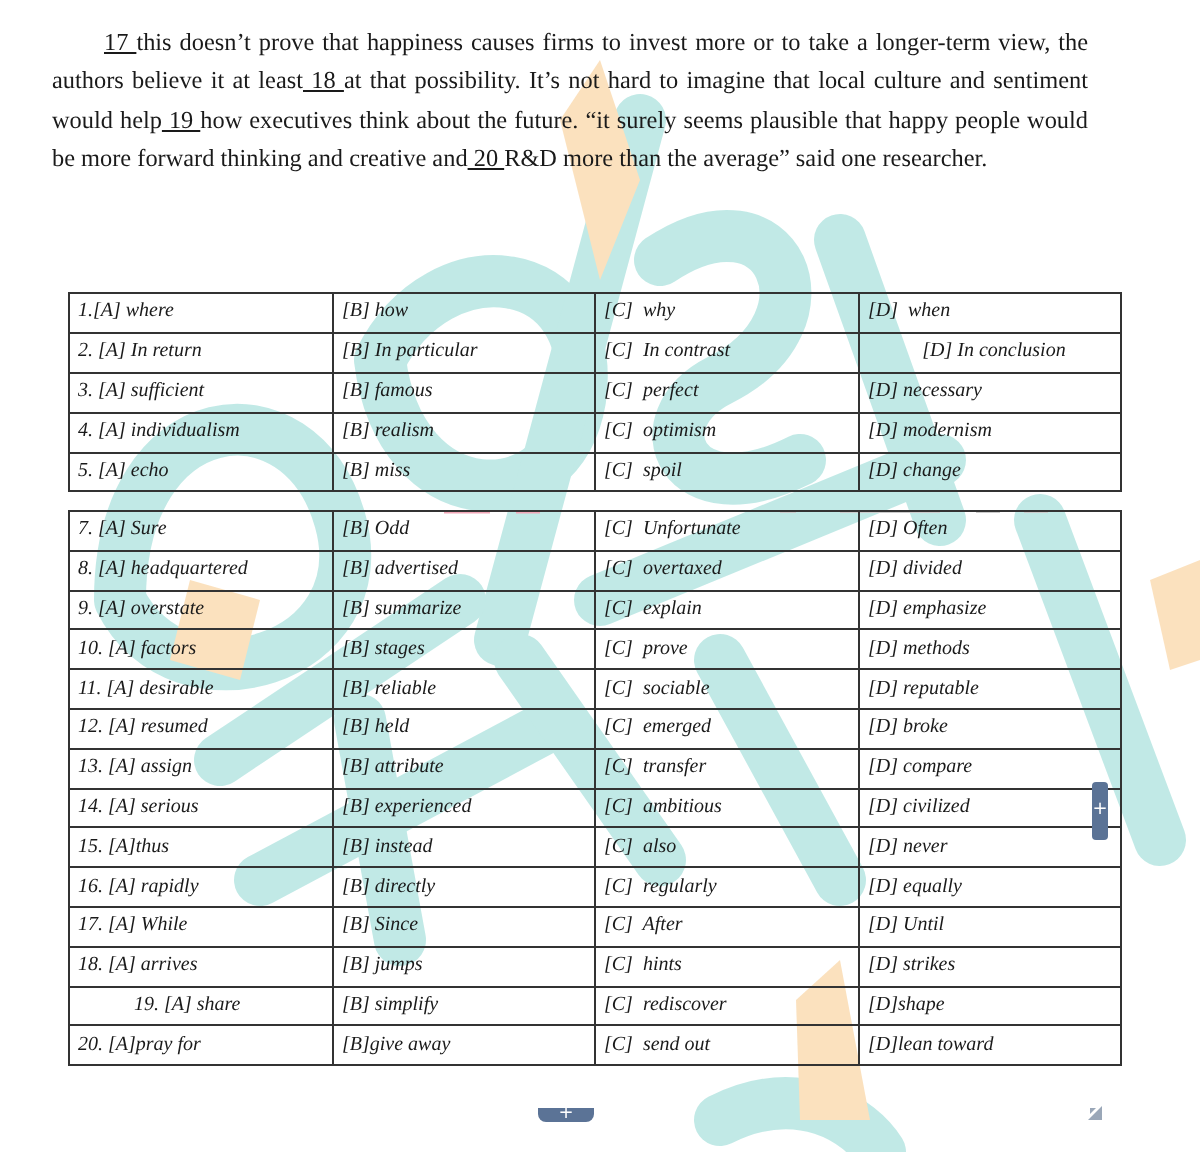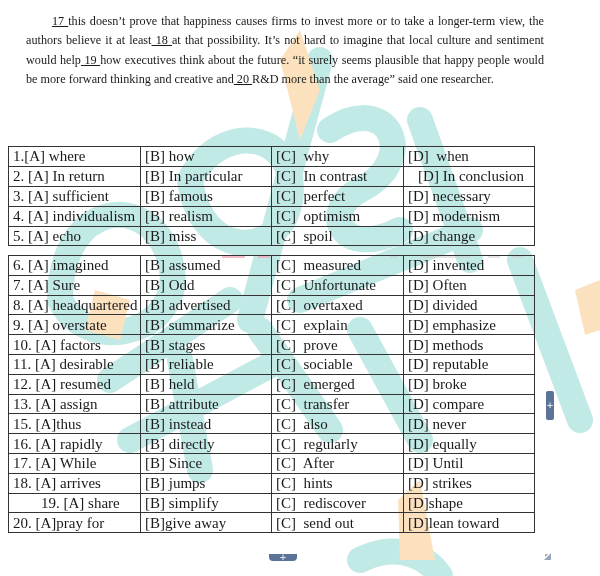--- a/index.html
+++ b/index.html
@@ -11,22 +11,22 @@
   }
   .passage {
     position:absolute; left:26px; top:12px; width:518px;
     font-size:12.2px; line-height:19.3px; text-align:justify;
     z-index:2;
   }
   .passage p { margin:0; text-indent:26px; }
   .blank { text-decoration:underline; }
   .wm { position:absolute; z-index:1; pointer-events:none; }
   table.q {
-    position:absolute; left:8px; border-collapse:collapse;
-    font-size:15px; z-index:2; table-layout:fixed;
+    position:absolute; left:34px; border-collapse:collapse;
+    font-size:10px; z-index:2; table-layout:fixed;font-style:italic;
   }
   table.q td {
     border:1px solid #333; padding:0 0 0 4px; height:18.9px;
     white-space:nowrap; overflow:hidden; line-height:18px;
   }
   table.q col.c1 { width:132px; }
   table.q col.c2 { width:131px; }
   table.q col.c3 { width:132px; }
   table.q col.c4 { width:131px; }
   #t1 { top:146px; }
@@ -131,26 +131,20 @@
 
 <table class="q" id="t2">
   <colgroup>
       <col class="c1">
       <col class="c2">
       <col class="c3">
       <col class="c4">
     </colgroup>
   <tbody id="t2body">
       <tr>
-        <td style="white-space: pre;">6. [A] imagined</td>
-        <td style="white-space: pre;">[B] assumed</td>
-        <td style="white-space: pre;">[C]  measured</td>
-        <td style="white-space: pre;">[D] invented</td>
-      </tr>
-      <tr>
         <td style="white-space: pre;">7. [A] Sure</td>
         <td style="white-space: pre;">[B] Odd</td>
         <td style="white-space: pre;">[C]  Unfortunate</td>
         <td style="white-space: pre;">[D] Often</td>
       </tr>
       <tr>
         <td style="white-space: pre;">8. [A] headquartered</td>
         <td style="white-space: pre;">[B] advertised</td>
         <td style="white-space: pre;">[C]  overtaxed</td>
         <td style="white-space: pre;">[D] divided</td>
@@ -179,20 +173,26 @@
         <td style="white-space: pre;">[C]  emerged</td>
         <td style="white-space: pre;">[D] broke</td>
       </tr>
       <tr>
         <td style="white-space: pre;">13. [A] assign</td>
         <td style="white-space: pre;">[B] attribute</td>
         <td style="white-space: pre;">[C]  transfer</td>
         <td style="white-space: pre;">[D] compare</td>
       </tr>
       <tr>
+        <td style="white-space: pre;">14. [A] serious</td>
+        <td style="white-space: pre;">[B] experienced</td>
+        <td style="white-space: pre;">[C]  ambitious</td>
+        <td style="white-space: pre;">[D] civilized</td>
+      </tr>
+      <tr>
         <td style="white-space: pre;">15. [A]thus</td>
         <td style="white-space: pre;">[B] instead</td>
         <td style="white-space: pre;">[C]  also</td>
         <td style="white-space: pre;">[D] never</td>
       </tr>
       <tr>
         <td style="white-space: pre;">16. [A] rapidly</td>
         <td style="white-space: pre;">[B] directly</td>
         <td style="white-space: pre;">[C]  regularly</td>
         <td style="white-space: pre;">[D] equally</td>

